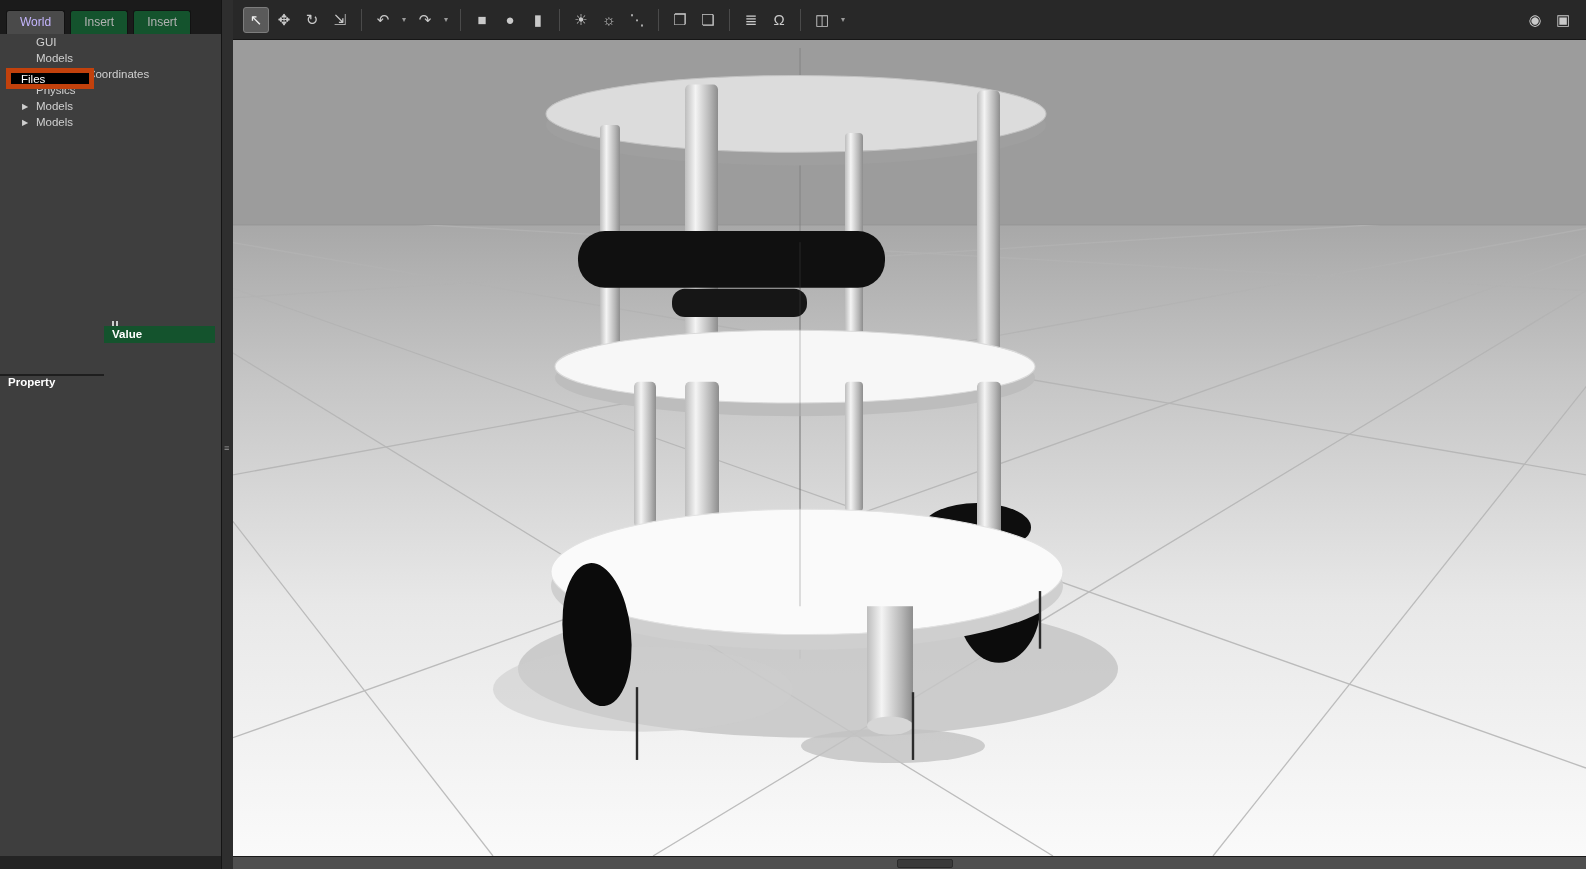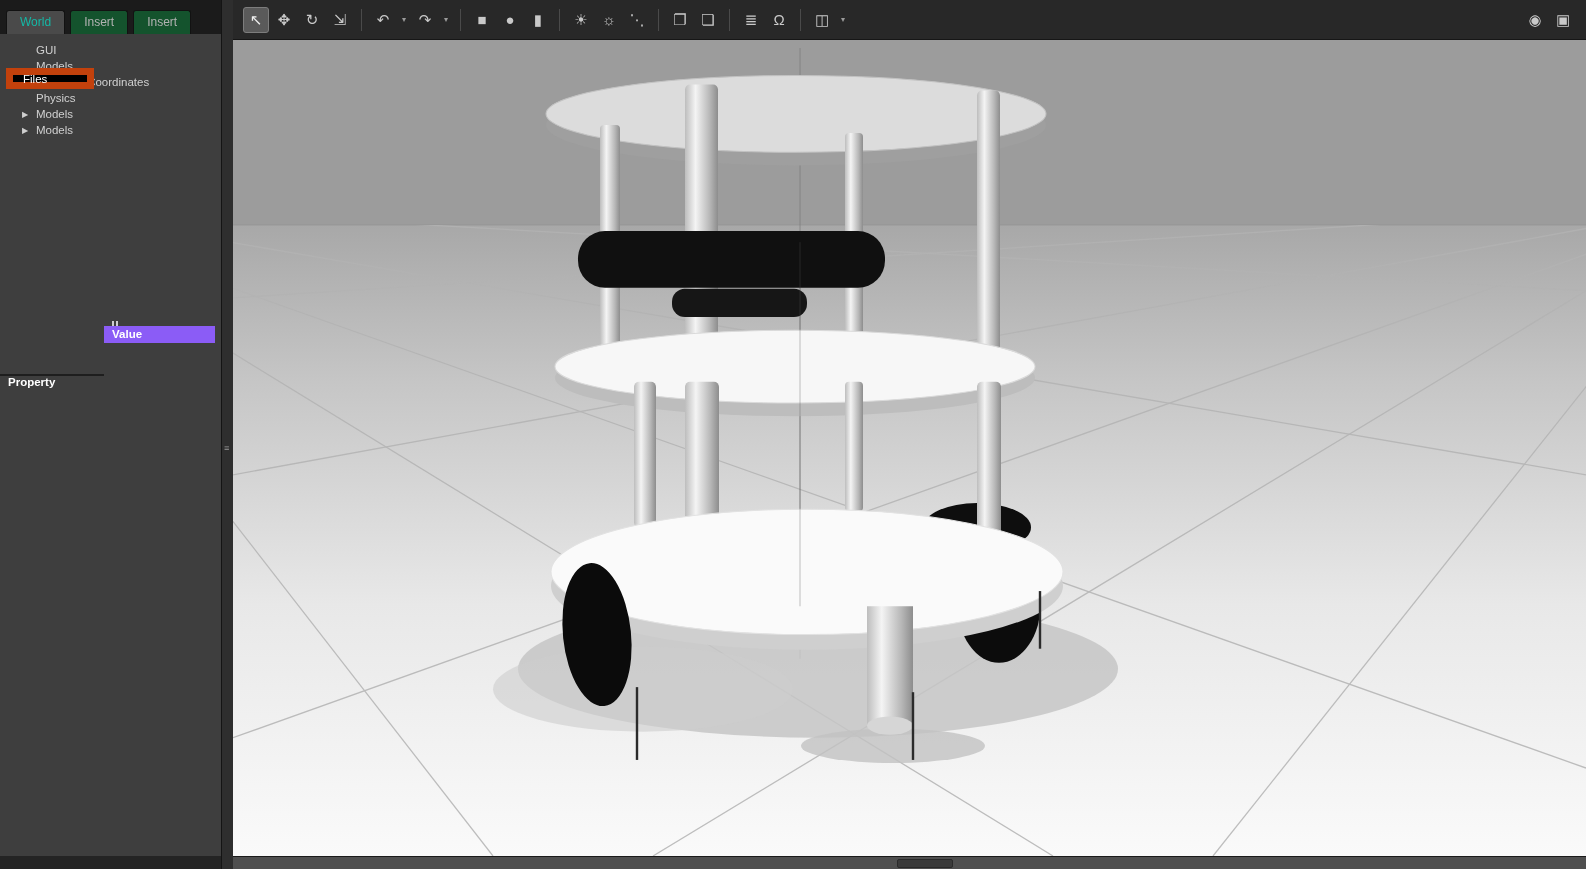--- a/index.html
+++ b/index.html
@@ -11,33 +11,33 @@
     font-family:"Liberation Sans", sans-serif;}
   .app{display:flex;width:1586px;height:869px;}
 
   
   .sidebar{width:222px;height:100%;background:var(--panel);position:relative;flex:none;
     border-right:1px solid #141414;}
   .tabbar{display:flex;gap:5px;align-items:flex-end;background:#1b1b1b;
     height:34px;padding:4px 6px 0 6px;}
   .tab{padding:4px 13px 5px;font-size:12px;color:#b2b2b2;background:#14532d;
     border:1px solid #121212;border-bottom:none;border-radius:3px 3px 0 0;cursor:default;}
-  .tab.active{background:var(--tab-active);color:#14b8a6;}
-  .tree{padding-top:8px;}
+  .tab.active{background:var(--tab-active);color:#c4b5fd;}
+  .tree{}
   .tree-item{height:16px;display:flex;align-items:center;font-size:11.5px;
     color:var(--text);padding-left:36px;}
   .tree-item.expandable{padding-left:22px;}
   .expander{font-size:8px;color:#cfcfcf;width:14px;display:inline-block;}
   .tooltip{position:absolute;left:6px;top:68px;width:88px;height:21px;z-index:5;
-    background:#000;color:#fff;border:7px solid #c2410c;font-size:11.5px;
+    background:#000;color:#fff;border:5px solid #c2410c;font-size:11.5px;
     display:flex;align-items:center;padding-left:10px;}
   .prop-header{position:absolute;left:0;top:326px;width:215px;height:17px;display:flex;
     font-size:11.5px;font-weight:bold;color:#fff;}
   .prop-cell-1{width:104px;background:#1e1e1e;padding:2px 0 0 8px;margin-top:48px;}
-  .prop-cell-2{flex:1;background:#8b5cf6;padding:2px 0 0 8px;position:relative;}
+  .prop-cell-2{flex:1;background:#14532d;padding:2px 0 0 8px;position:relative;}
   .col-resize{position:absolute;left:8px;top:-5px;width:6px;height:5px;
     border-left:2px solid #cfcfcf;border-right:2px solid #cfcfcf;}
   .sidebar-bottom{position:absolute;bottom:0;left:0;width:100%;height:13px;background:#242424;}
 
   
   .splitter{width:11px;height:100%;background:#2e2e2e;flex:none;position:relative;cursor:col-resize;}
   .splitter .grip{position:absolute;top:446px;left:2px;color:#9a9a9a;font-size:9px;line-height:4px;}
 
   
   .main{flex:1;display:flex;flex-direction:column;height:100%;background:var(--toolbar);}

